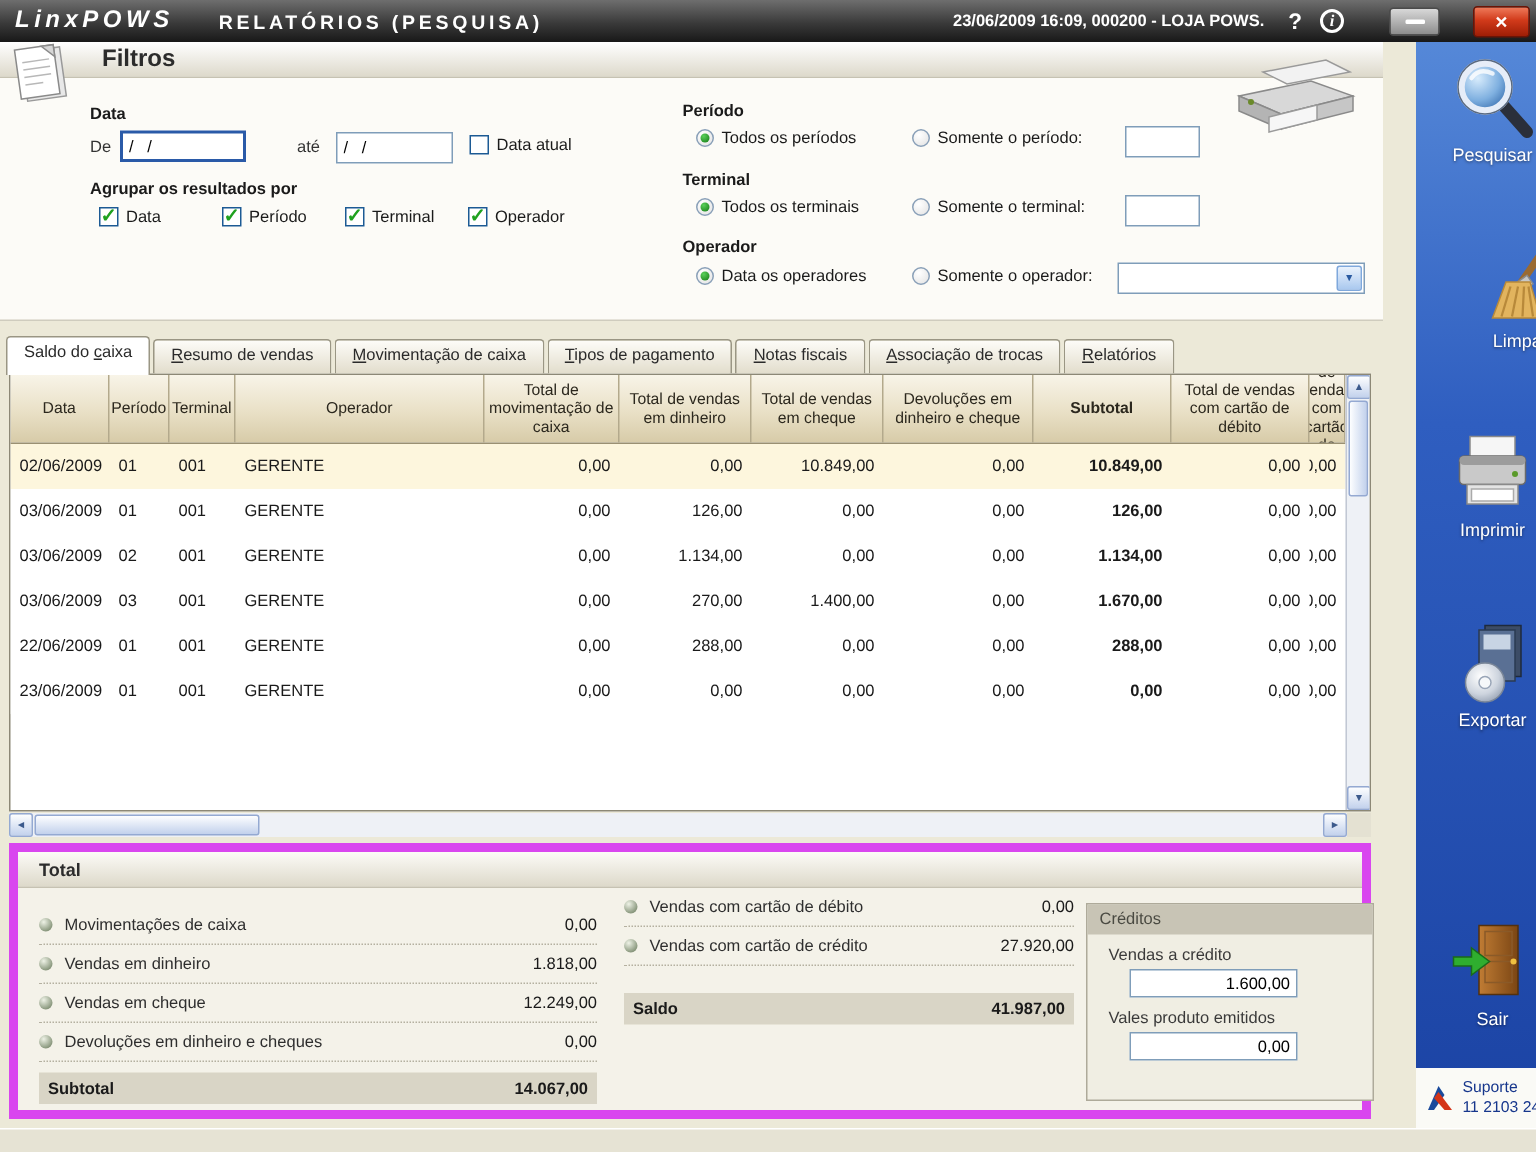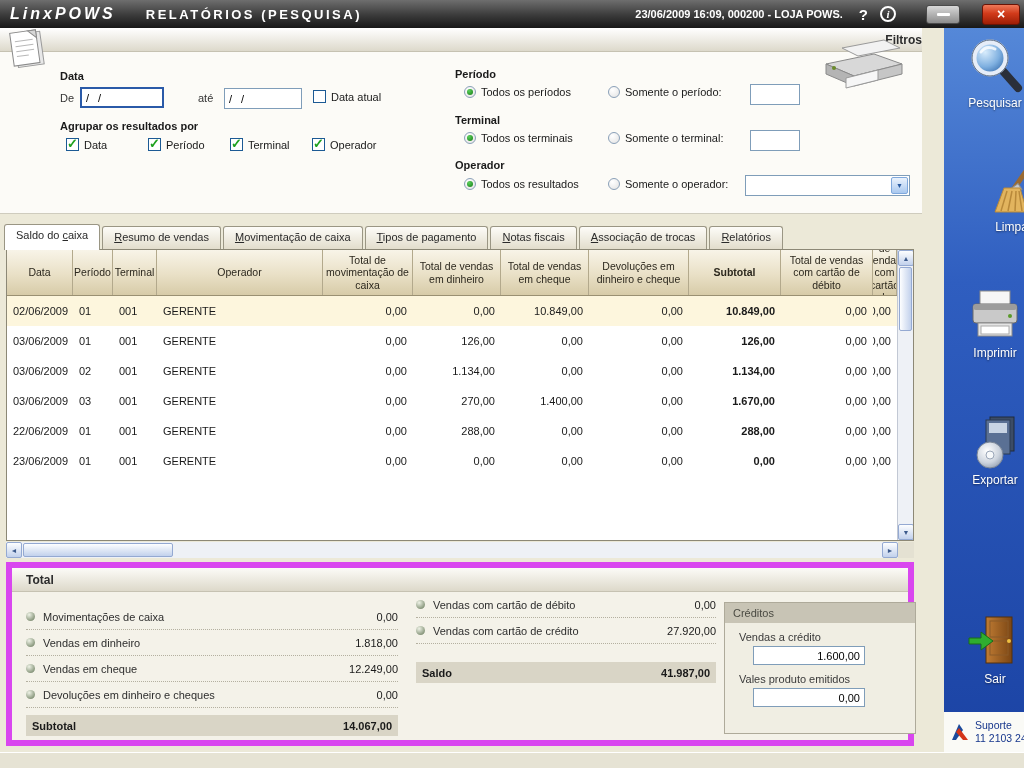--- a/index.html
+++ b/index.html
@@ -30,22 +30,22 @@
   .side-icon { display:block; margin:0 auto; }
   .side-label { font-size:12px; margin-top:2px; text-shadow:0 1px 2px rgba(0,0,0,.5); }
   .support { position:absolute; left:0; top:684px; width:102px; height:40px; background:#fafaf6;
     display:flex; align-items:center; padding-left:6px; gap:5px; }
   .support-text { color:#16368c; font-size:10.5px; line-height:1.25; }
 
   
   .filters { position:absolute; top:28px; left:0; width:922px; height:186px; background:#fcfbf7;
     border-bottom:1px solid #cfccbe; }
   .filters-header { height:24px; background:linear-gradient(180deg,#ffffff,#ddd9cb);
-    border-bottom:1px solid #c6c2b2; font-weight:bold; font-size:12px; color:#2c2c2c;
-    line-height:24px; padding-left:68px;text-align:right; }
+    border-bottom:1px solid #c6c2b2; font-weight:bold; font-size:16px; color:#2c2c2c;
+    line-height:24px; padding-left:68px; }
   .page-icon { position:absolute; left:4px; top:0px; }
   .printer-art { position:absolute; right:14px; top:6px; }
   .flabel { position:absolute; font-size:11px; color:#333; }
   .fbold { font-weight:bold; color:#1a1a1a; }
   .date-input, .small-input { position:absolute; height:21px; border:1px solid #7f9db9; background:#fff;
     font:11px "Liberation Sans",sans-serif; padding:0 4px; letter-spacing:3px; }
   .date-input.focus { border:2px solid #2a5aa8; }
   .cb-item, .radio-item { display:flex; align-items:center; gap:5px; cursor:pointer; }
   .cb-abs, .radio-abs { position:absolute; }
   .checkbox { width:13px; height:13px; border:1px solid #1c5a94; background:#fff; position:relative; flex:0 0 13px; }
@@ -206,21 +206,21 @@
   </div>
   <div class="radio-item radio-abs" style="left:608px;top:104px;">
     <span class="radio"></span>
     <span>Somente o terminal:</span>
   </div>
   <input class="small-input" style="left: 750px; top: 102px; width: 50px;" value="">
 
   <div class="flabel fbold" style="left:455px;top:131px;">Operador</div>
   <div class="radio-item radio-abs" style="left:464px;top:150px;">
     <span class="radio checked"></span>
-    <span>Todos os resultados</span>
+    <span>Data os operadores</span>
   </div>
   <div class="radio-item radio-abs" style="left:608px;top:150px;">
     <span class="radio"></span>
     <span>Somente o operador:</span>
   </div>
   <div class="combo" style="left:745px;top:147px;">
     <span></span>
     <span class="combo-btn">▼</span>
   </div>
 </div>

